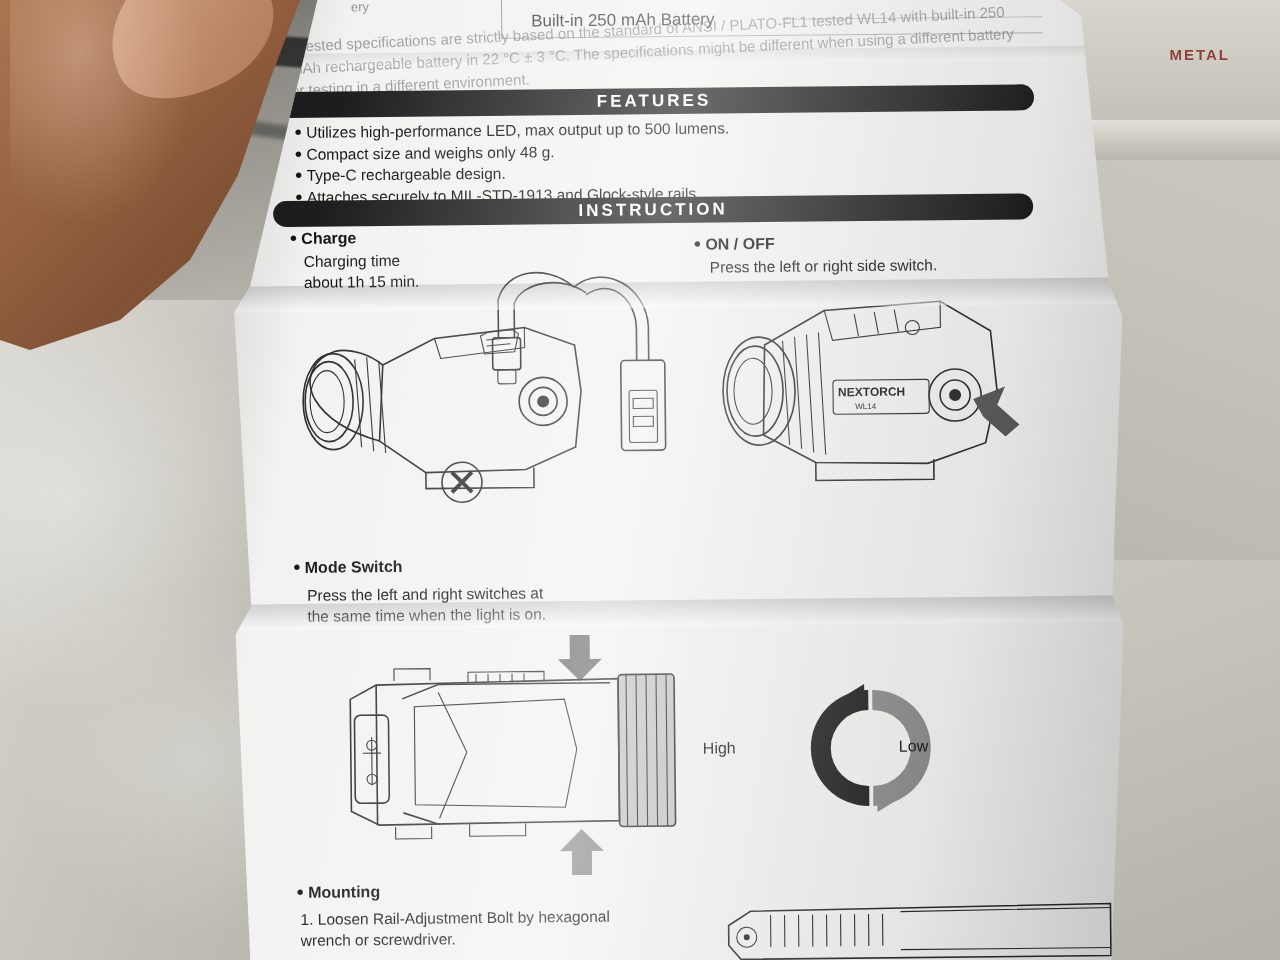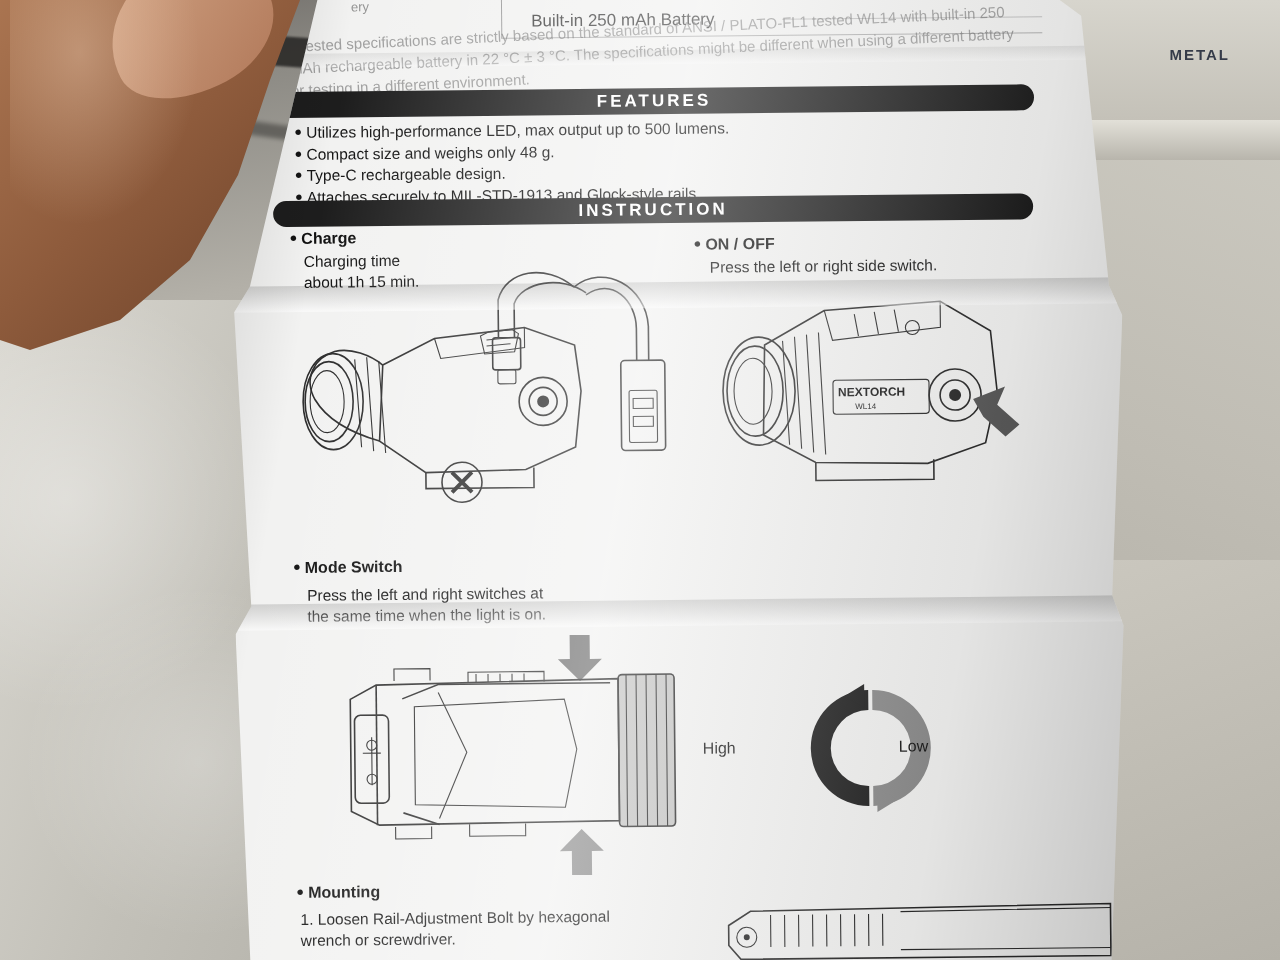--- a/index.html
+++ b/index.html
@@ -22,21 +22,21 @@
   .bg-dark-strip{position:absolute;left:60px;top:34px;width:380px;height:30px;
     background:#2b2a28;transform:rotate(4deg);filter:blur(1px);opacity:.9;}
   .bg-dark-strip2{position:absolute;left:120px;top:120px;width:250px;height:14px;
     background:#3a3936;transform:rotate(8deg);filter:blur(2px);opacity:.55;}
   .bg-ledge{position:absolute;right:0;top:120px;width:430px;height:40px;
     background:linear-gradient(180deg,#e2e0d8,#b8b5ac);}
   .bg-ledge2{position:absolute;right:0;top:560px;width:240px;height:400px;
     background:linear-gradient(160deg,#cbc8bf,#b5b2a9);}
   .green-text{position:absolute;right:12px;top:4px;color:#1d5e4a;
     font-family:"Liberation Serif",serif;font-weight:bold;font-size:46px;letter-spacing:6px;opacity:.85;}
-  .green-text2{position:absolute;right:50px;top:46px;color:#0f172a;
+  .green-text2{position:absolute;right:50px;top:46px;color:#7f1d1d;
     font-family:"Liberation Sans",sans-serif;font-weight:bold;font-size:15px;letter-spacing:2px;opacity:.8;margin-left:10px;}
 
   
   .paper{position:absolute;left:206px;top:-10px;width:940px;height:985px;
     background:#f2f2f1;
     clip-path:polygon(118px 0, 840px 0, 880px 30px, 905px 300px, 918px 330px,
                       905px 610px, 916px 640px, 900px 985px, 40px 985px,
                       28px 640px, 44px 612px, 30px 318px, 46px 292px, 118px 0);
     box-shadow:0 0 26px rgba(0,0,0,.35);
     transform:rotate(-0.6deg);}

